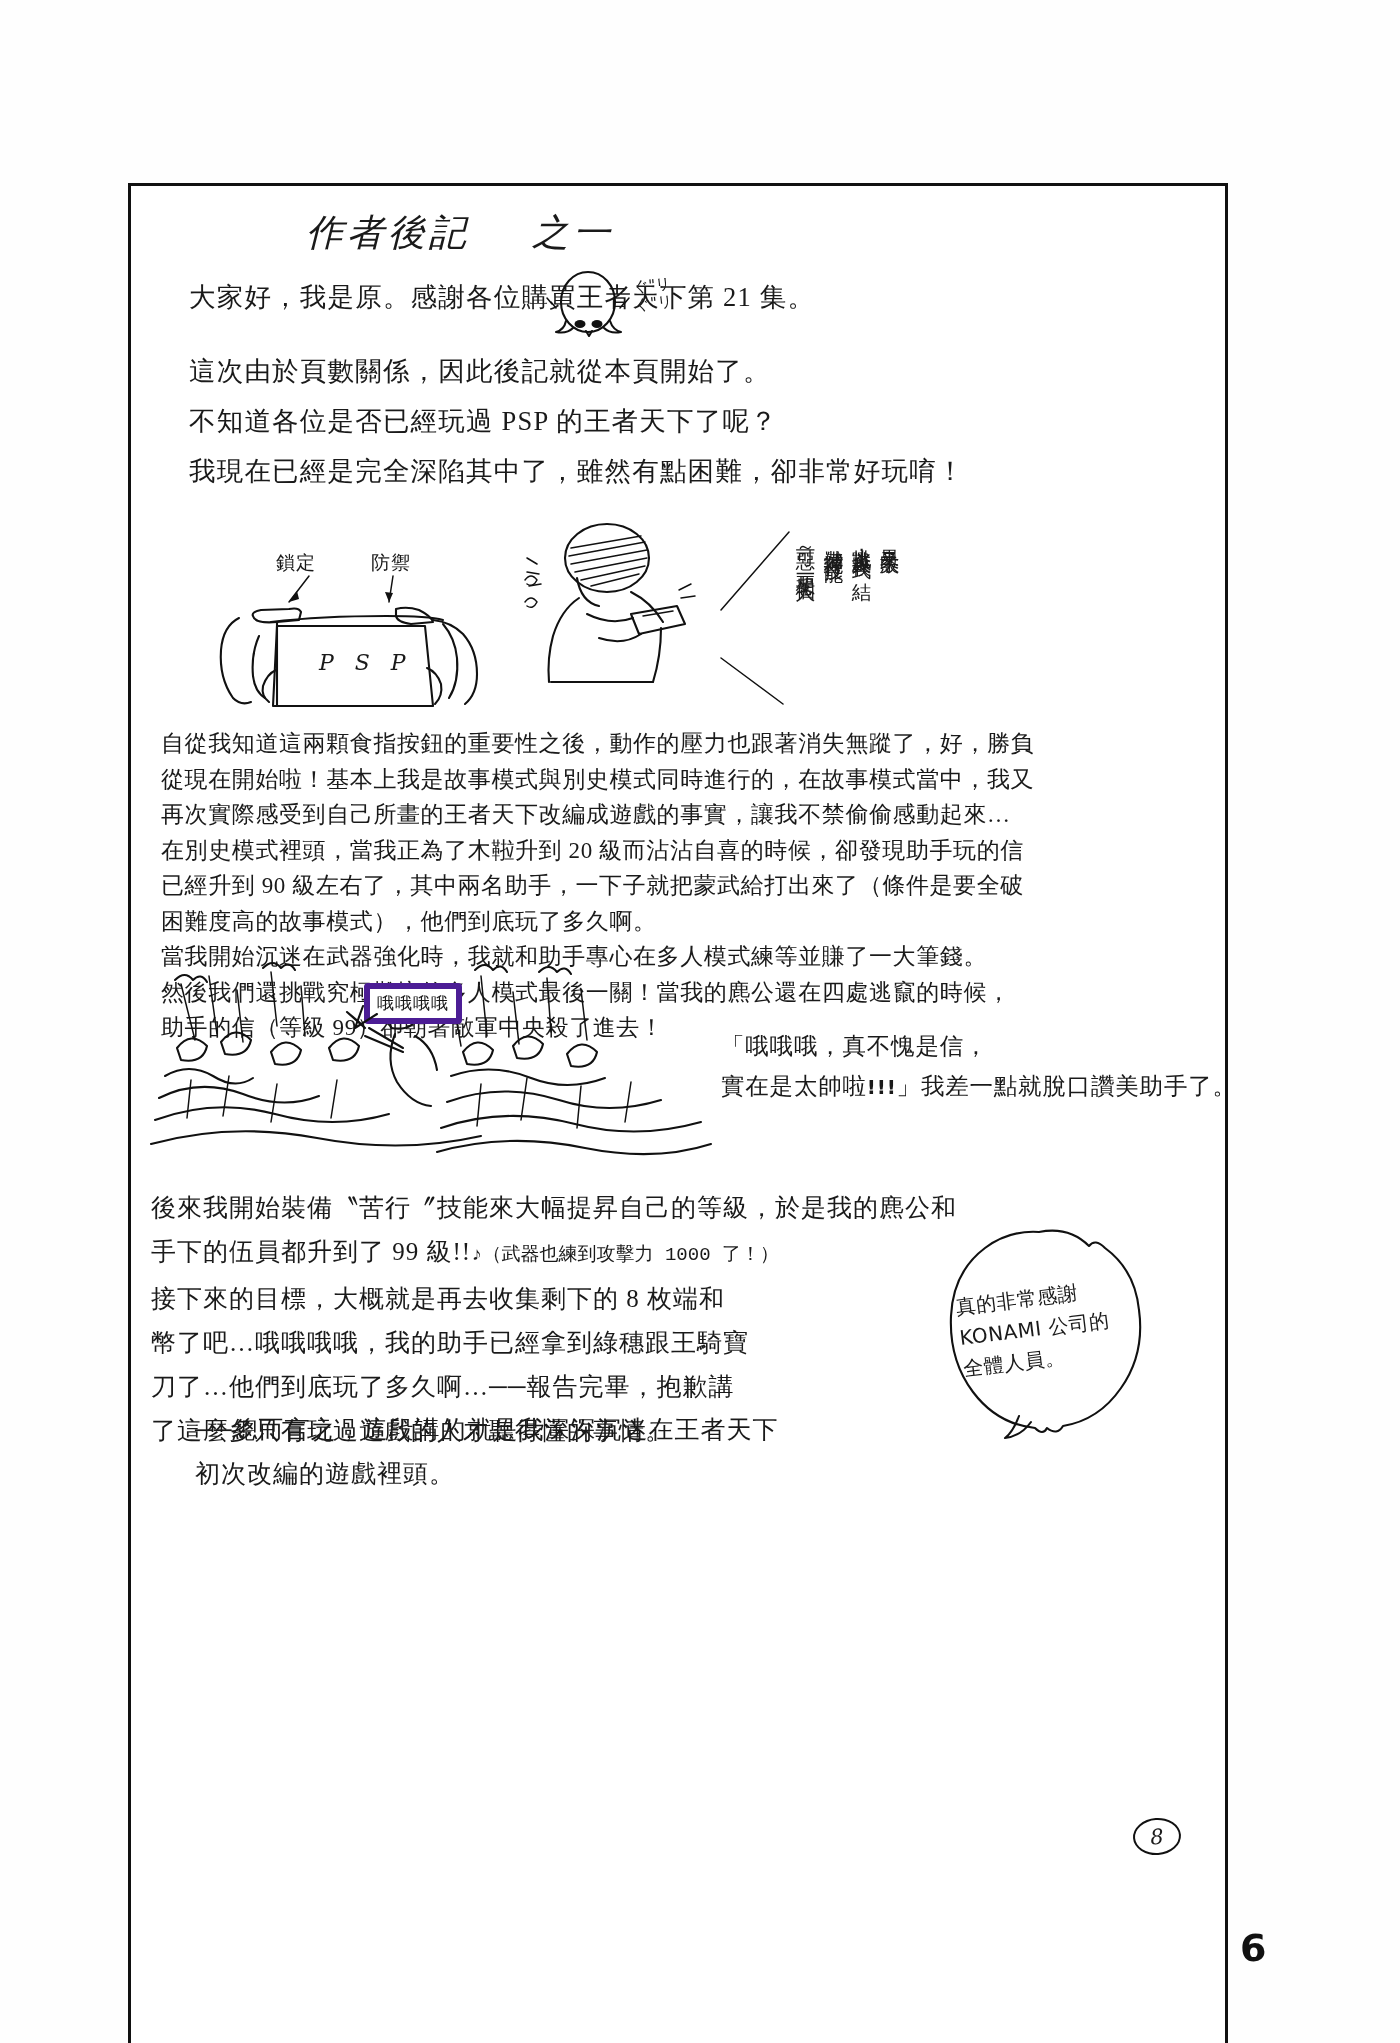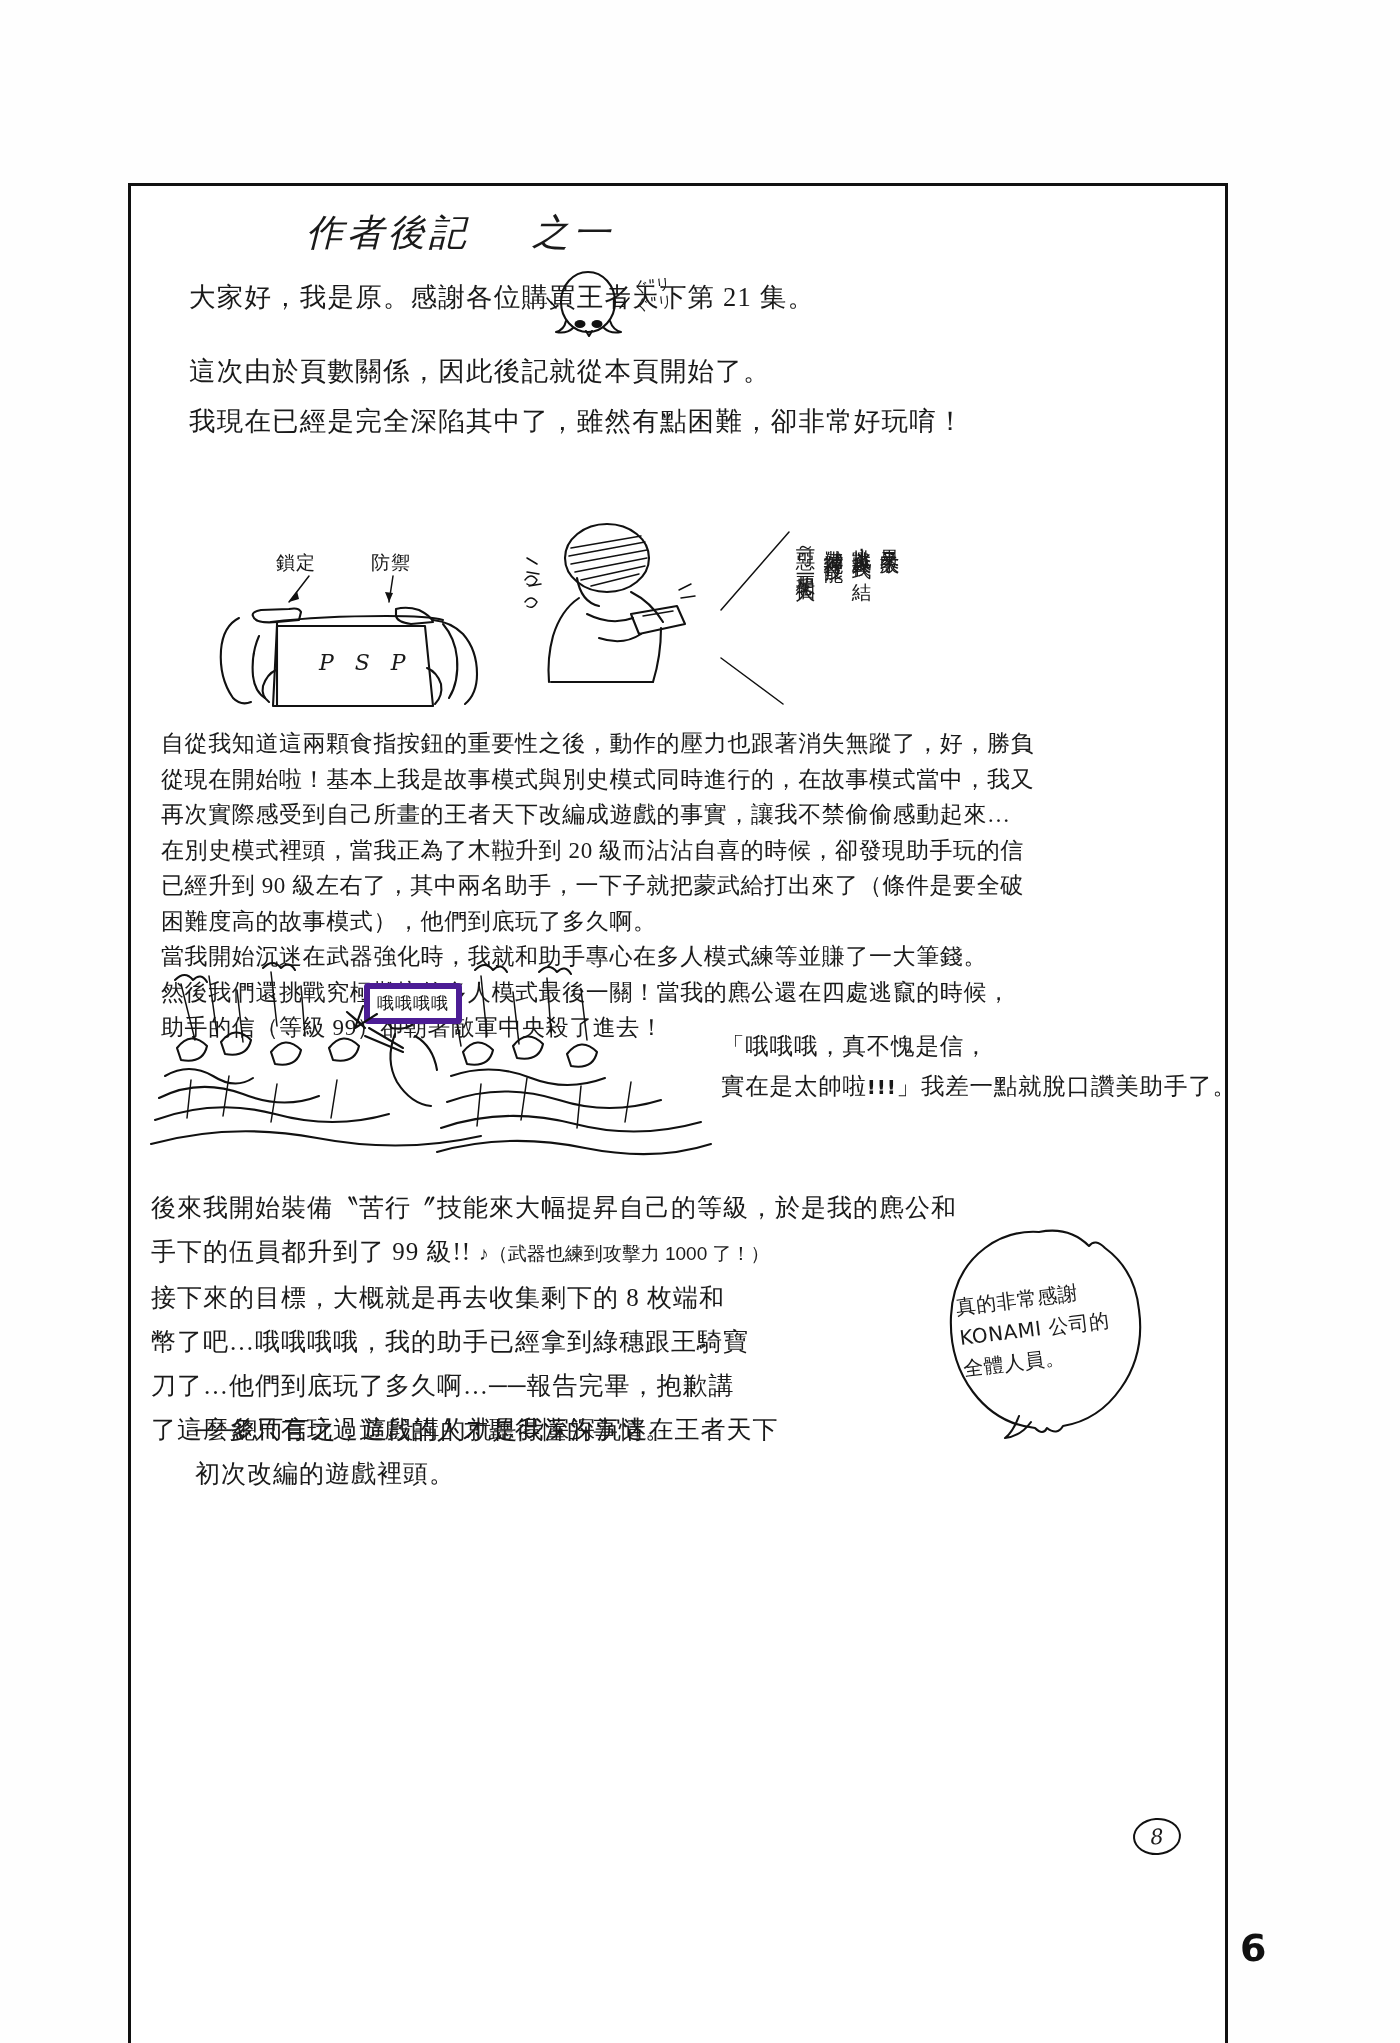--- a/index.html
+++ b/index.html
@@ -202,23 +202,22 @@
     left: 20px;
     top: 1000px;
     width: 760px;
     font-size: 25px;
     line-height: 44px;
     letter-spacing: 1px;
   }
   .final-para .ln { white-space: nowrap; }
   .final-para .small-note {
     font-size: 19px;
-    font-family: Liberation Sans, sans-serif;
+    font-family: Liberation Mono, monospace;
     letter-spacing: 0;
-    margin-left: 8px;
   }
   .closing-para {
     position: absolute;
     left: 20px;
     top: 1222px;
     width: 800px;
     font-size: 25px;
     line-height: 44px;
     letter-spacing: 1px;
   }
@@ -308,20 +307,21 @@
         <path class="ink-thin" d="M98 30 L103 24 M94 34 L99 28"></path>
       </svg>
       <div class="sfx">
         <div>ぐ"リ</div>
         <div>ぐ"リ</div>
       </div>
     </div>
 
     <div class="intro2">
       <div class="ln">這次由於頁數關係，因此後記就從本頁開始了。</div>
+      <div class="ln">不知道各位是否已經玩過 PSP 的王者天下了呢？</div>
       <div class="ln">我現在已經是完全深陷其中了，雖然有點困難，卻非常好玩唷！</div>
     </div>
 
     <div class="psp-block">
       <div class="psp-label lock">鎖定</div>
       <div class="psp-label guard">防禦</div>
       <svg width="380" height="160" viewBox="0 0 380 160">
 
         <path class="ink-thin" d="M128 30 L108 56"></path>
         <path class="ink-fill" d="M108 56 L116 45 L118 53 Z"></path>

